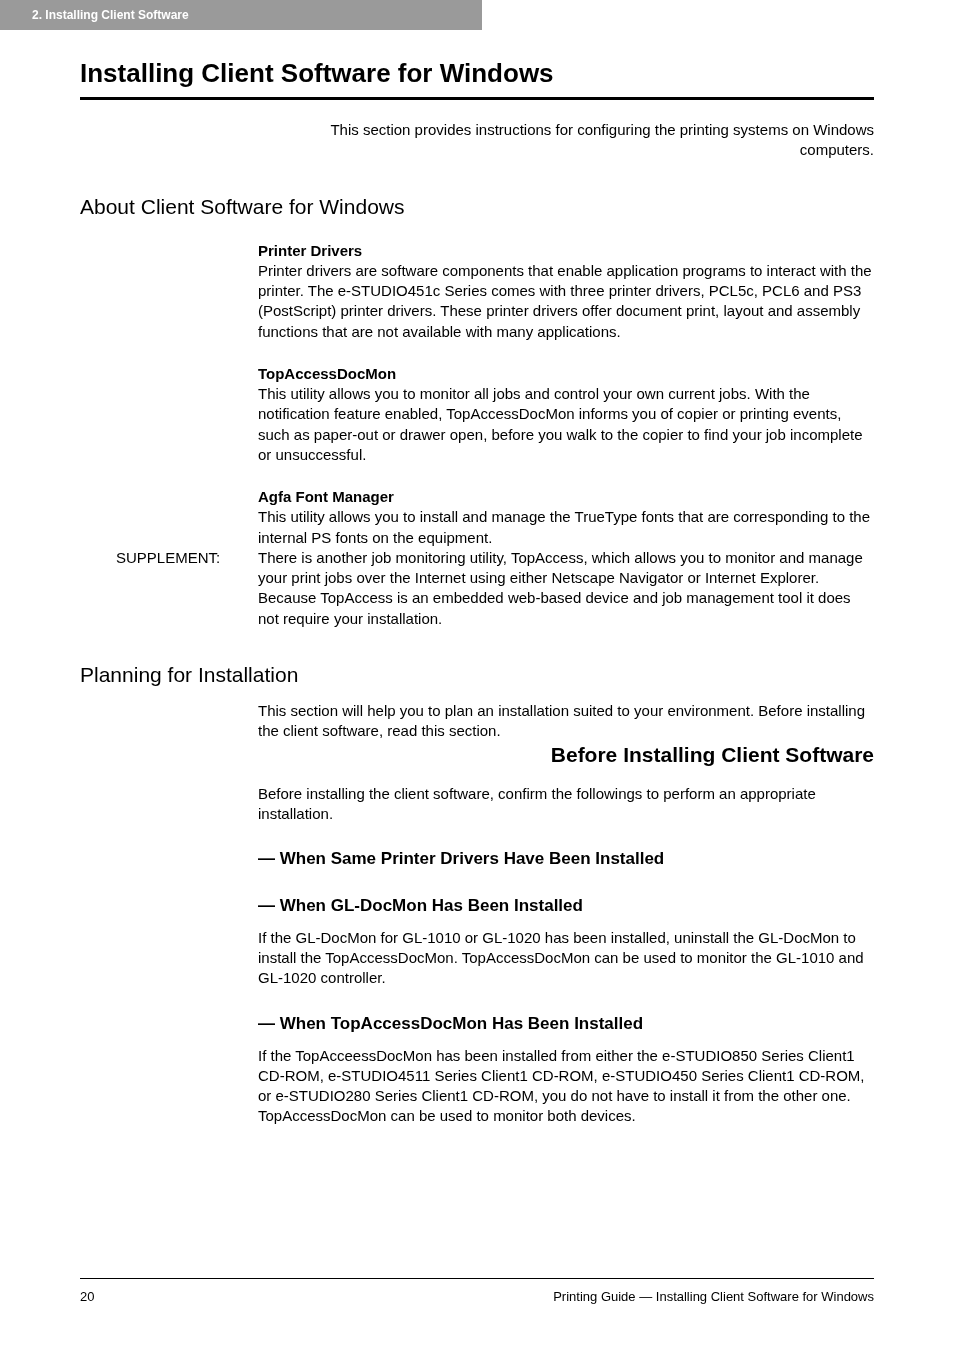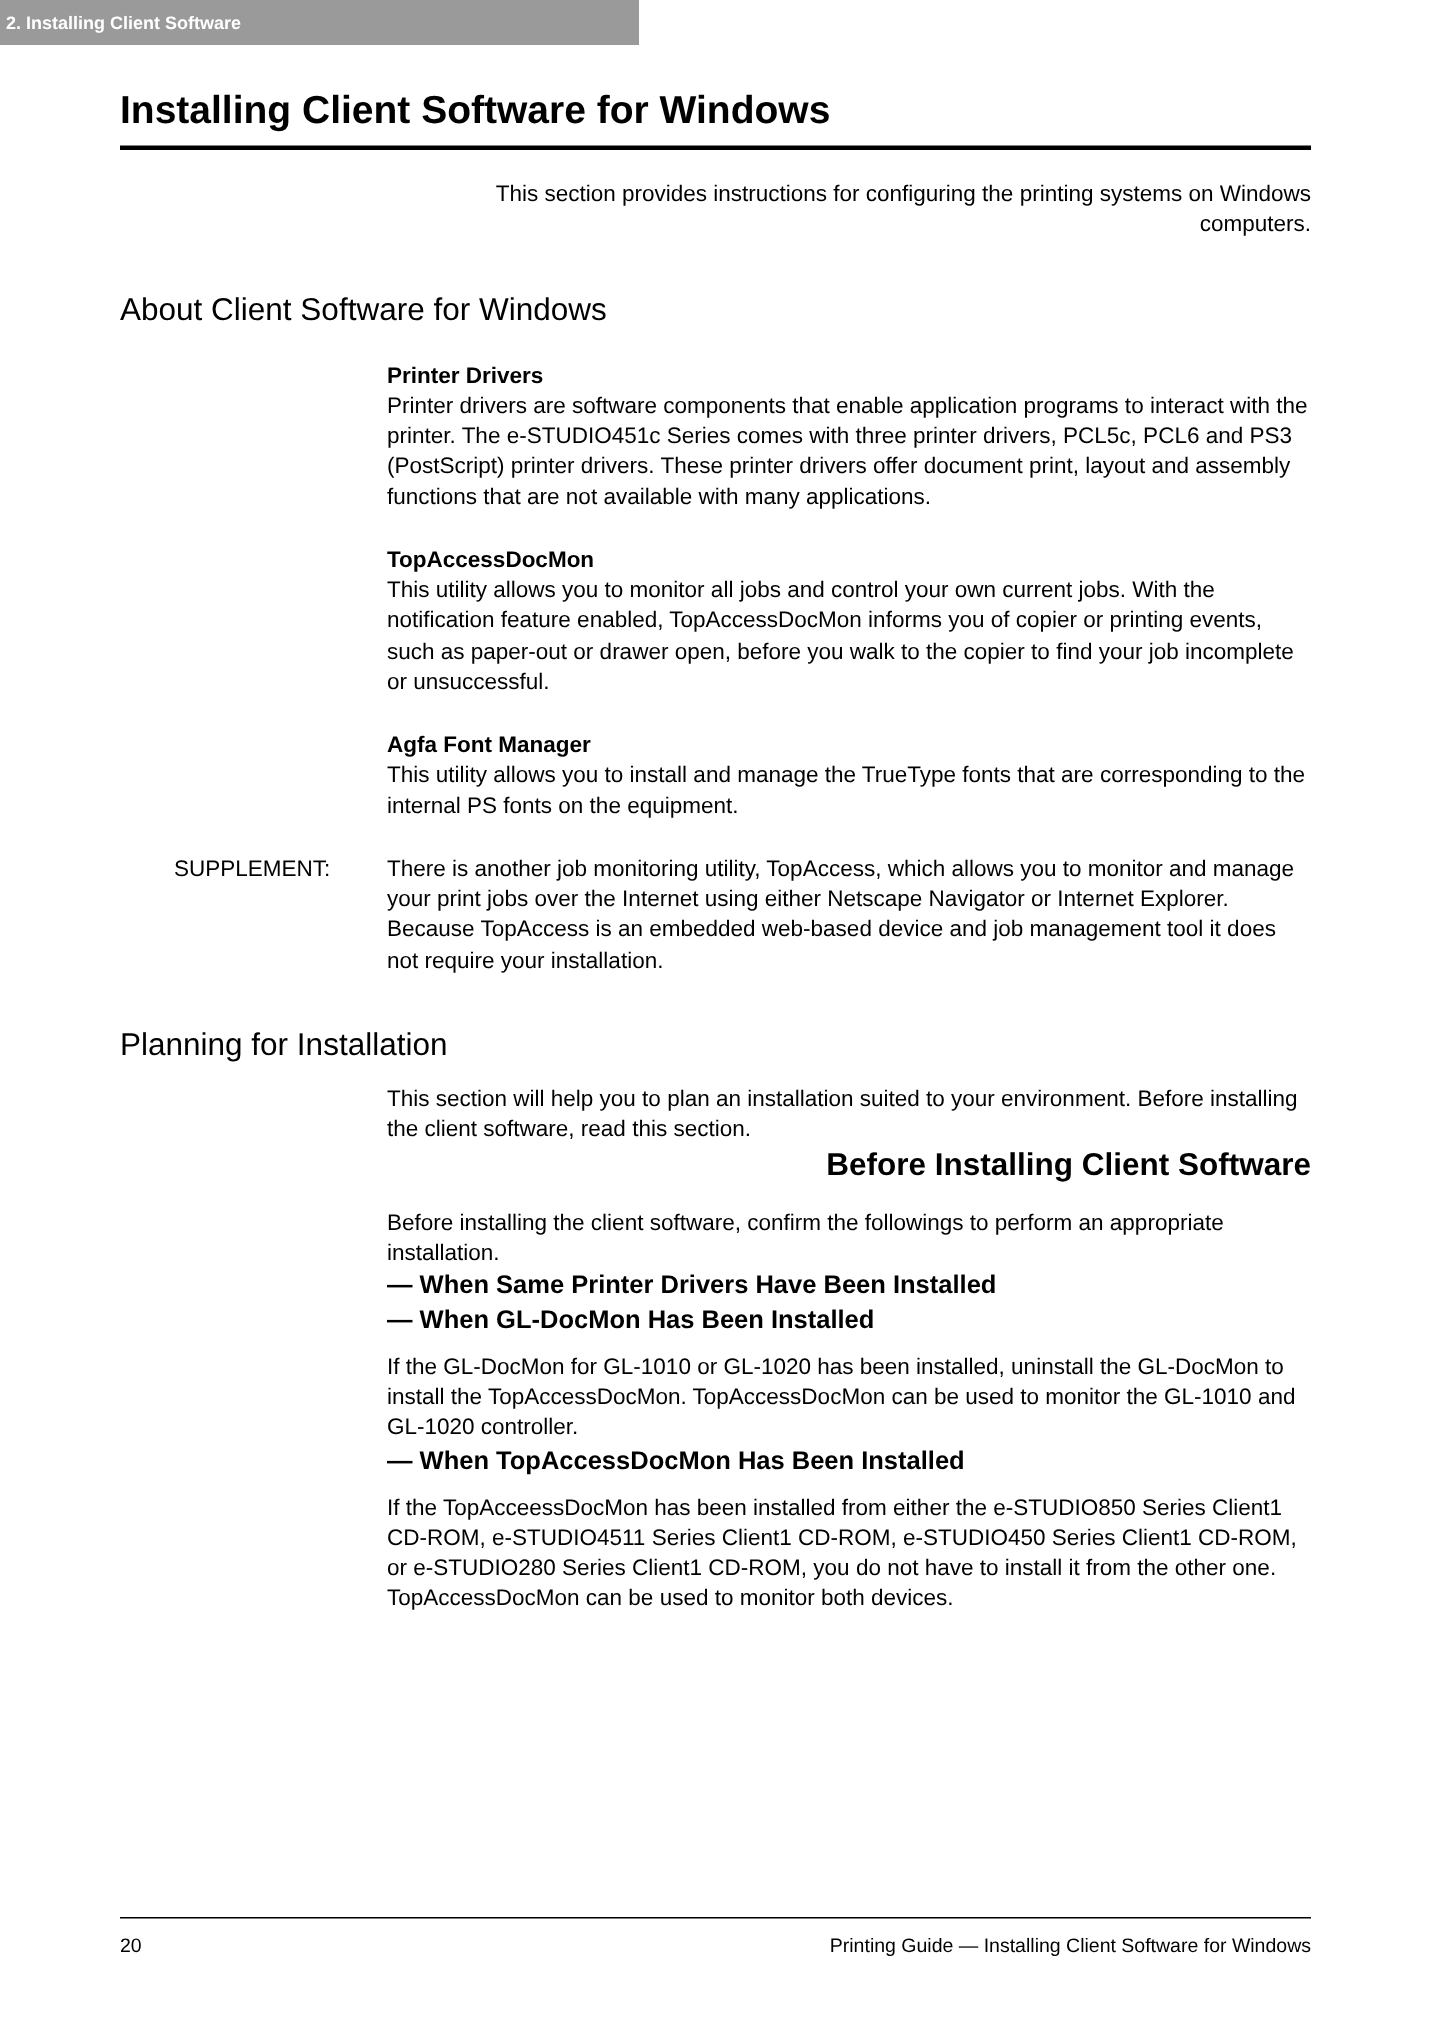--- a/index.html
+++ b/index.html
@@ -18,22 +18,22 @@
     .page {
       padding: 0;
       position: relative;
       height: 100%;
     }
     .chapter-tab {
       background: #9a9a9a;
       color: #fff;
       font-size: 12px;
       font-weight: bold;
-      padding: 8px 4px;
-      width: 426px;
+      padding: 8px 32px;
+      width: 482px;
       margin-left: 0;
     }
     .content {
       padding-left: 80px;
       padding-right: 80px;
     }
     .h1 {
       font-size: 26px;
       font-weight: bold;
       margin-top: 28px;
@@ -61,21 +61,20 @@
       font-weight: bold;
       margin-top: 22px;
       font-size: 15px;
     }
     .para {
       font-size: 15px;
       line-height: 1.35;
     }
     .supplement-row {
       display: flex;
-      margin-top: 22px;
       font-size: 15px;
       line-height: 1.35;
     }
     .supplement-label {
       width: 178px;
       padding-right: 14px;
       text-align: left;
       flex-shrink: 0;
       padding-left: 36px;
     }
@@ -83,20 +82,21 @@
       flex: 1;
     }
     .h3-large {
       font-size: 21px;
       font-weight: bold;
       text-align: right;
     }
     .h4 {
       font-size: 17px;
       font-weight: bold;
+      margin-top: 24px;
     }
     .para-after-h4 {
       margin-top: 10px;
     }
     .footer {
       position: absolute;
       bottom: 44px;
       left: 80px;
       right: 80px;
       border-top: 1px solid #000;

